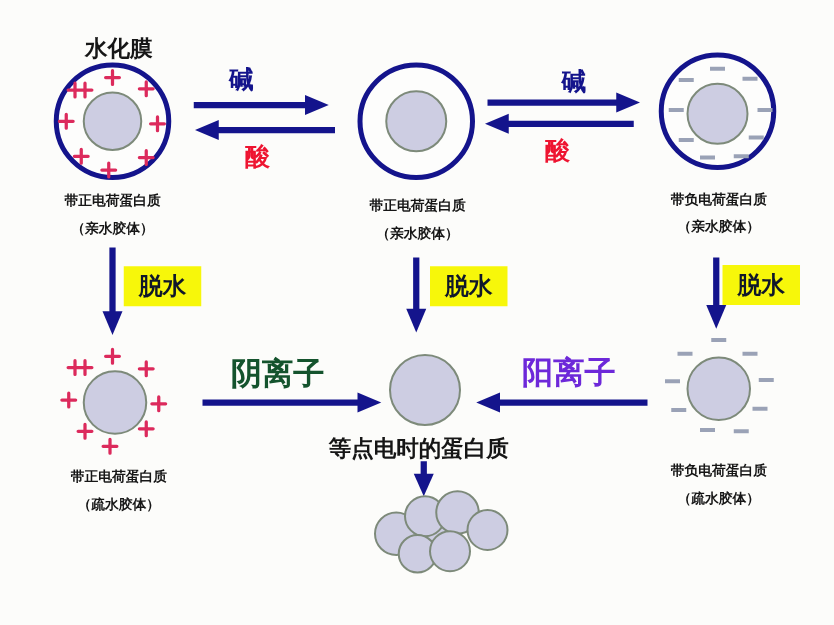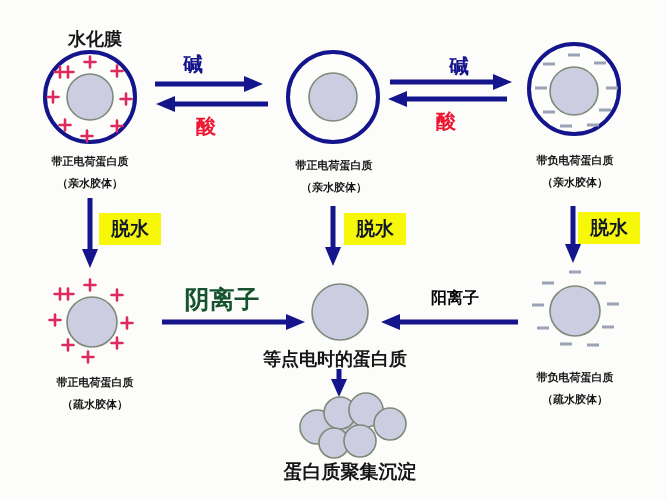--- a/index.html
+++ b/index.html
@@ -10,21 +10,21 @@
   .stage svg{position:absolute;left:0;top:0;}
   .lbl{
     position:absolute;transform:translate(-50%,-50%);
     font-weight:bold;color:#161616;white-space:nowrap;text-align:center;
     font-size:11px;line-height:22px;
   }
   .lbl-big{font-size:18px;}
   .lbl-navy{color:#14148c;font-size:20px;}
   .lbl-red{color:#ee1430;font-size:20px;}
   .lbl-ion-blue{color:#14532d;font-size:25px;}
-  .lbl-ion-red{color:#000000;font-size:16px;}
+  .lbl-ion-red{color:#6d28d9;font-size:25px;}
   .hl{
     position:absolute;transform:translate(-50%,-50%);
     background:#f7f70a;color:#0f172a;font-weight:bold;font-size:19px;
     padding:3px 12px;white-space:nowrap;
   }
   .ring{fill:#fdfdfc;stroke:#14148c;stroke-width:4;}
   .particle{fill:#cdcde2;stroke:#7d8a7a;stroke-width:1.6;}
   .plus{stroke:#dc2a5c;stroke-width:2.6;stroke-linecap:round;fill:none;}
   .minus{stroke:#9aa2b6;stroke-width:3.2;stroke-linecap:butt;fill:none;}
   .arrow{stroke:#14148c;stroke-width:5;fill:none;}
@@ -152,15 +152,14 @@
 
   <div class="lbl" style="left:95px;top:393px;">
     <div>带正电荷蛋白质</div>
     <div>（疏水胶体）</div>
   </div>
   <div class="lbl" style="left:575px;top:388px;">
     <div>带负电荷蛋白质</div>
     <div>（疏水胶体）</div>
   </div>
 
-  <div class="lbl lbl-big" style="left:350px;top:472px;font-size:19px;">蛋白质聚集沉淀</div>
 
 </div>
 
 </body></html>

